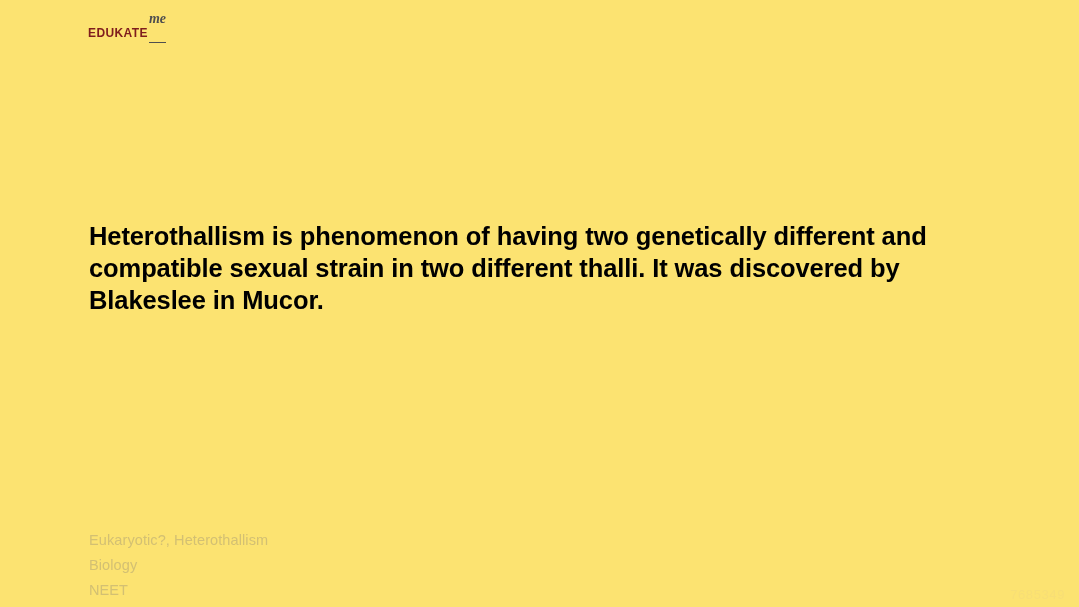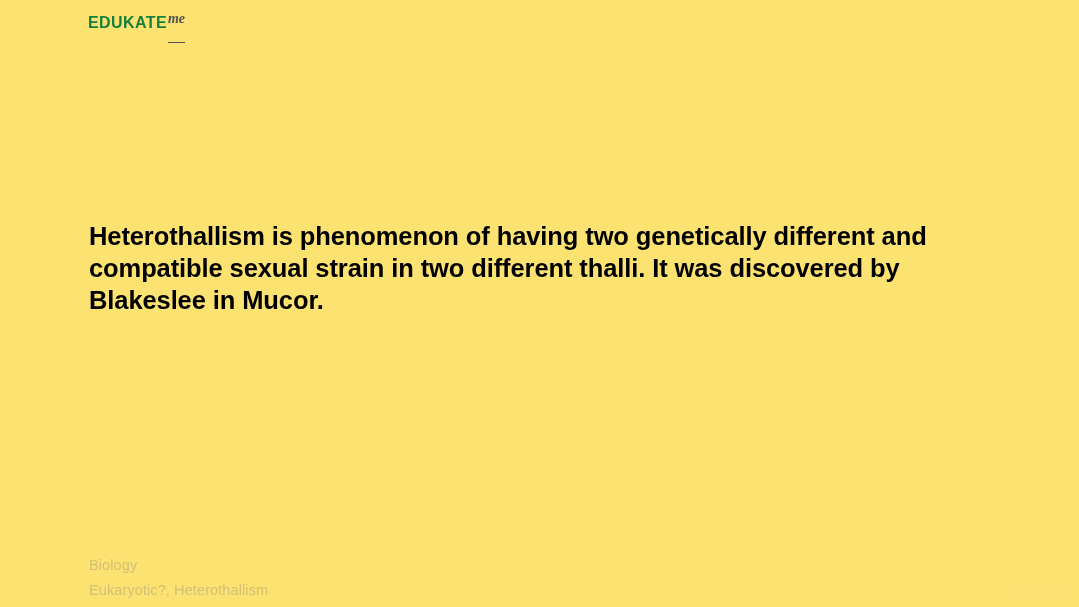--- a/index.html
+++ b/index.html
@@ -27,23 +27,24 @@
     left: 88px;
     top: 15px;
     display: flex;
     align-items: flex-start;
     line-height: 1;
     user-select: none;
   }
   .brand-main {
     font-family: "Liberation Sans", sans-serif;
     font-weight: bold;
-    font-size: 16px;
+    font-size: 12px;
     letter-spacing: 0.4px;
-    color: #15803d;
+    color: #7f1d1d;
+    margin-top: 12px;
   }
   .brand-sup {
     font-family: "Liberation Serif", serif;
     font-style: italic;
     font-weight: bold;
     font-size: 14px;
     color: #4f4f4f;
     margin-left: 1px;
     position: relative;
     top: -3px;
@@ -96,19 +97,20 @@
 <div class="slide">
 
   <div class="brand">
     <span class="brand-main">EDUKATE</span>
     <span class="brand-sup">me</span>
   </div>
 
   <div class="statement">Heterothallism is phenomenon of having two genetically different and compatible sexual strain in two different thalli. It was discovered by Blakeslee in Mucor.</div>
 
   <div class="meta">
+    <span class="meta-line">Eukaryotic?, Heterothallism</span>
     <span class="meta-line">Biology</span>
-    <span class="meta-line">Eukaryotic?, Heterothallism</span>
+    <span class="meta-line">NEET</span>
   </div>
 
   <div class="watermark">7685349</div>
 
 </div>
 
 </body></html>

